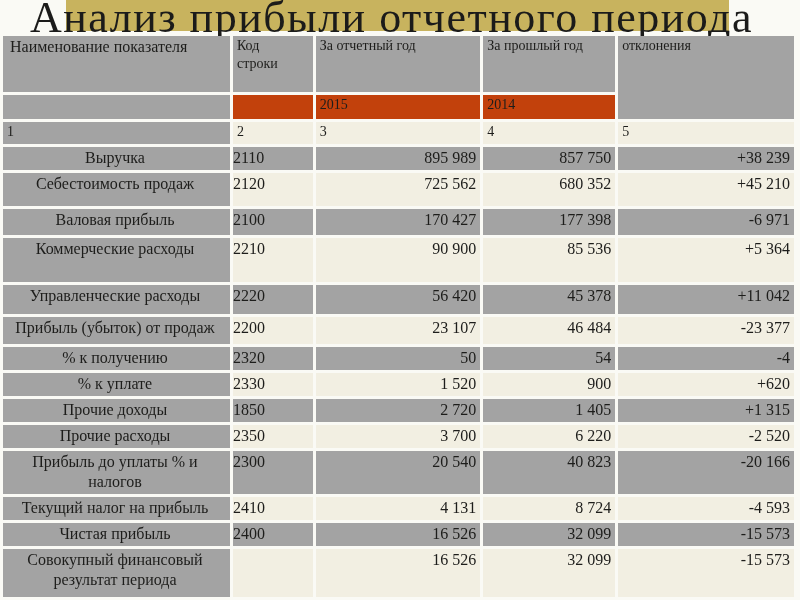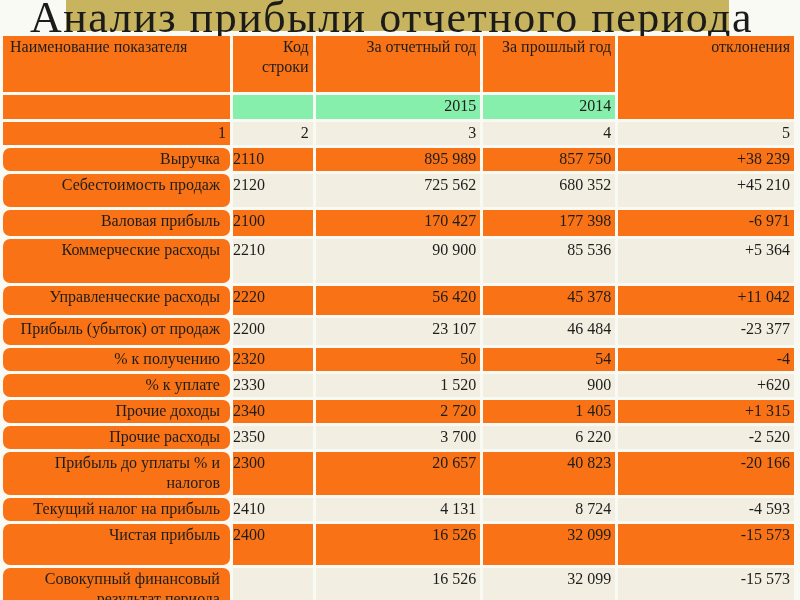--- a/index.html
+++ b/index.html
@@ -25,27 +25,27 @@
   }
   td, th {
     vertical-align: top; padding: 1px 4px 2px 4px;
     font-weight: normal; line-height: 1.25; overflow: hidden;
   }
   col.c-name { width: 222px; }
   col.c-code { width: 78px; }
   col.c-rep  { width: 161px; }
   col.c-prev { width: 129px; }
   col.c-dev  { width: 172px; }
-  .tan      { background: #f97316; }
+  .tan      { background: #a3a3a3; }
   .cream    { background: #f2efe2; }
-  .lighttan { background: #86efac; }
-  .name-cell  { text-align: right; font-size: 16px; padding-left: 7px; padding-right: 10px; border-radius: 7px; }
+  .lighttan { background: #c2410c; }
+  .name-cell  { text-align: center; font-size: 16px; padding-left: 7px; padding-right: 10px; }
   .code-cell  { text-align: left; font-size: 16px; padding-left: 0; }
   .num-cell   { text-align: right; font-size: 16px; }
-  .hdr        { text-align: right; font-size: 16px; }
+  .hdr        { text-align: left; font-size: 14px; }
   .hdr-name   { text-align: left; font-size: 16px; padding-left: 7px; }
   .prewrap    { white-space: pre-line; }
 </style>
 </head>
 <body>
 
 <div class="title-band"></div>
 <div class="slide-title">Анализ прибыли отчетного периода</div>
 
 <table class="fin">
@@ -133,47 +133,47 @@
     </tr>
     <tr style="height:18px;margin-left:9px;">
       <td class="tan name-cell">% к уплате</td>
       <td class="cream code-cell">2330</td>
       <td class="cream num-cell">1 520</td>
       <td class="cream num-cell">900</td>
       <td class="cream num-cell">+620</td>
     </tr>
     <tr style="height:19px;">
       <td class="tan name-cell">Прочие доходы</td>
-      <td class="tan code-cell">2340</td>
+      <td class="tan code-cell">1850</td>
       <td class="tan num-cell">2 720</td>
       <td class="tan num-cell">1 405</td>
       <td class="tan num-cell">+1 315</td>
     </tr>
     <tr style="height:19px;">
       <td class="tan name-cell">Прочие расходы</td>
       <td class="cream code-cell">2350</td>
       <td class="cream num-cell">3 700</td>
       <td class="cream num-cell">6 220</td>
       <td class="cream num-cell">-2 520</td>
     </tr>
     <tr style="height:38px;">
       <td class="tan name-cell">Прибыль до уплаты % и налогов</td>
       <td class="tan code-cell">2300</td>
-      <td class="tan num-cell">20 657</td>
+      <td class="tan num-cell">20 540</td>
       <td class="tan num-cell">40 823</td>
       <td class="tan num-cell">-20 166</td>
     </tr>
     <tr style="height:21px;">
       <td class="tan name-cell">Текущий налог на прибыль</td>
       <td class="cream code-cell">2410</td>
       <td class="cream num-cell">4 131</td>
       <td class="cream num-cell">8 724</td>
       <td class="cream num-cell">-4 593</td>
     </tr>
-    <tr style="height:41px;">
+    <tr style="height:23px;">
       <td class="tan name-cell">Чистая прибыль</td>
       <td class="tan code-cell">2400</td>
       <td class="tan num-cell">16 526</td>
       <td class="tan num-cell">32 099</td>
       <td class="tan num-cell">-15 573</td>
     </tr>
     <tr style="height:48px;">
       <td class="tan name-cell">Совокупный финансовый результат периода</td>
       <td class="cream code-cell"></td>
       <td class="cream num-cell">16 526</td>

